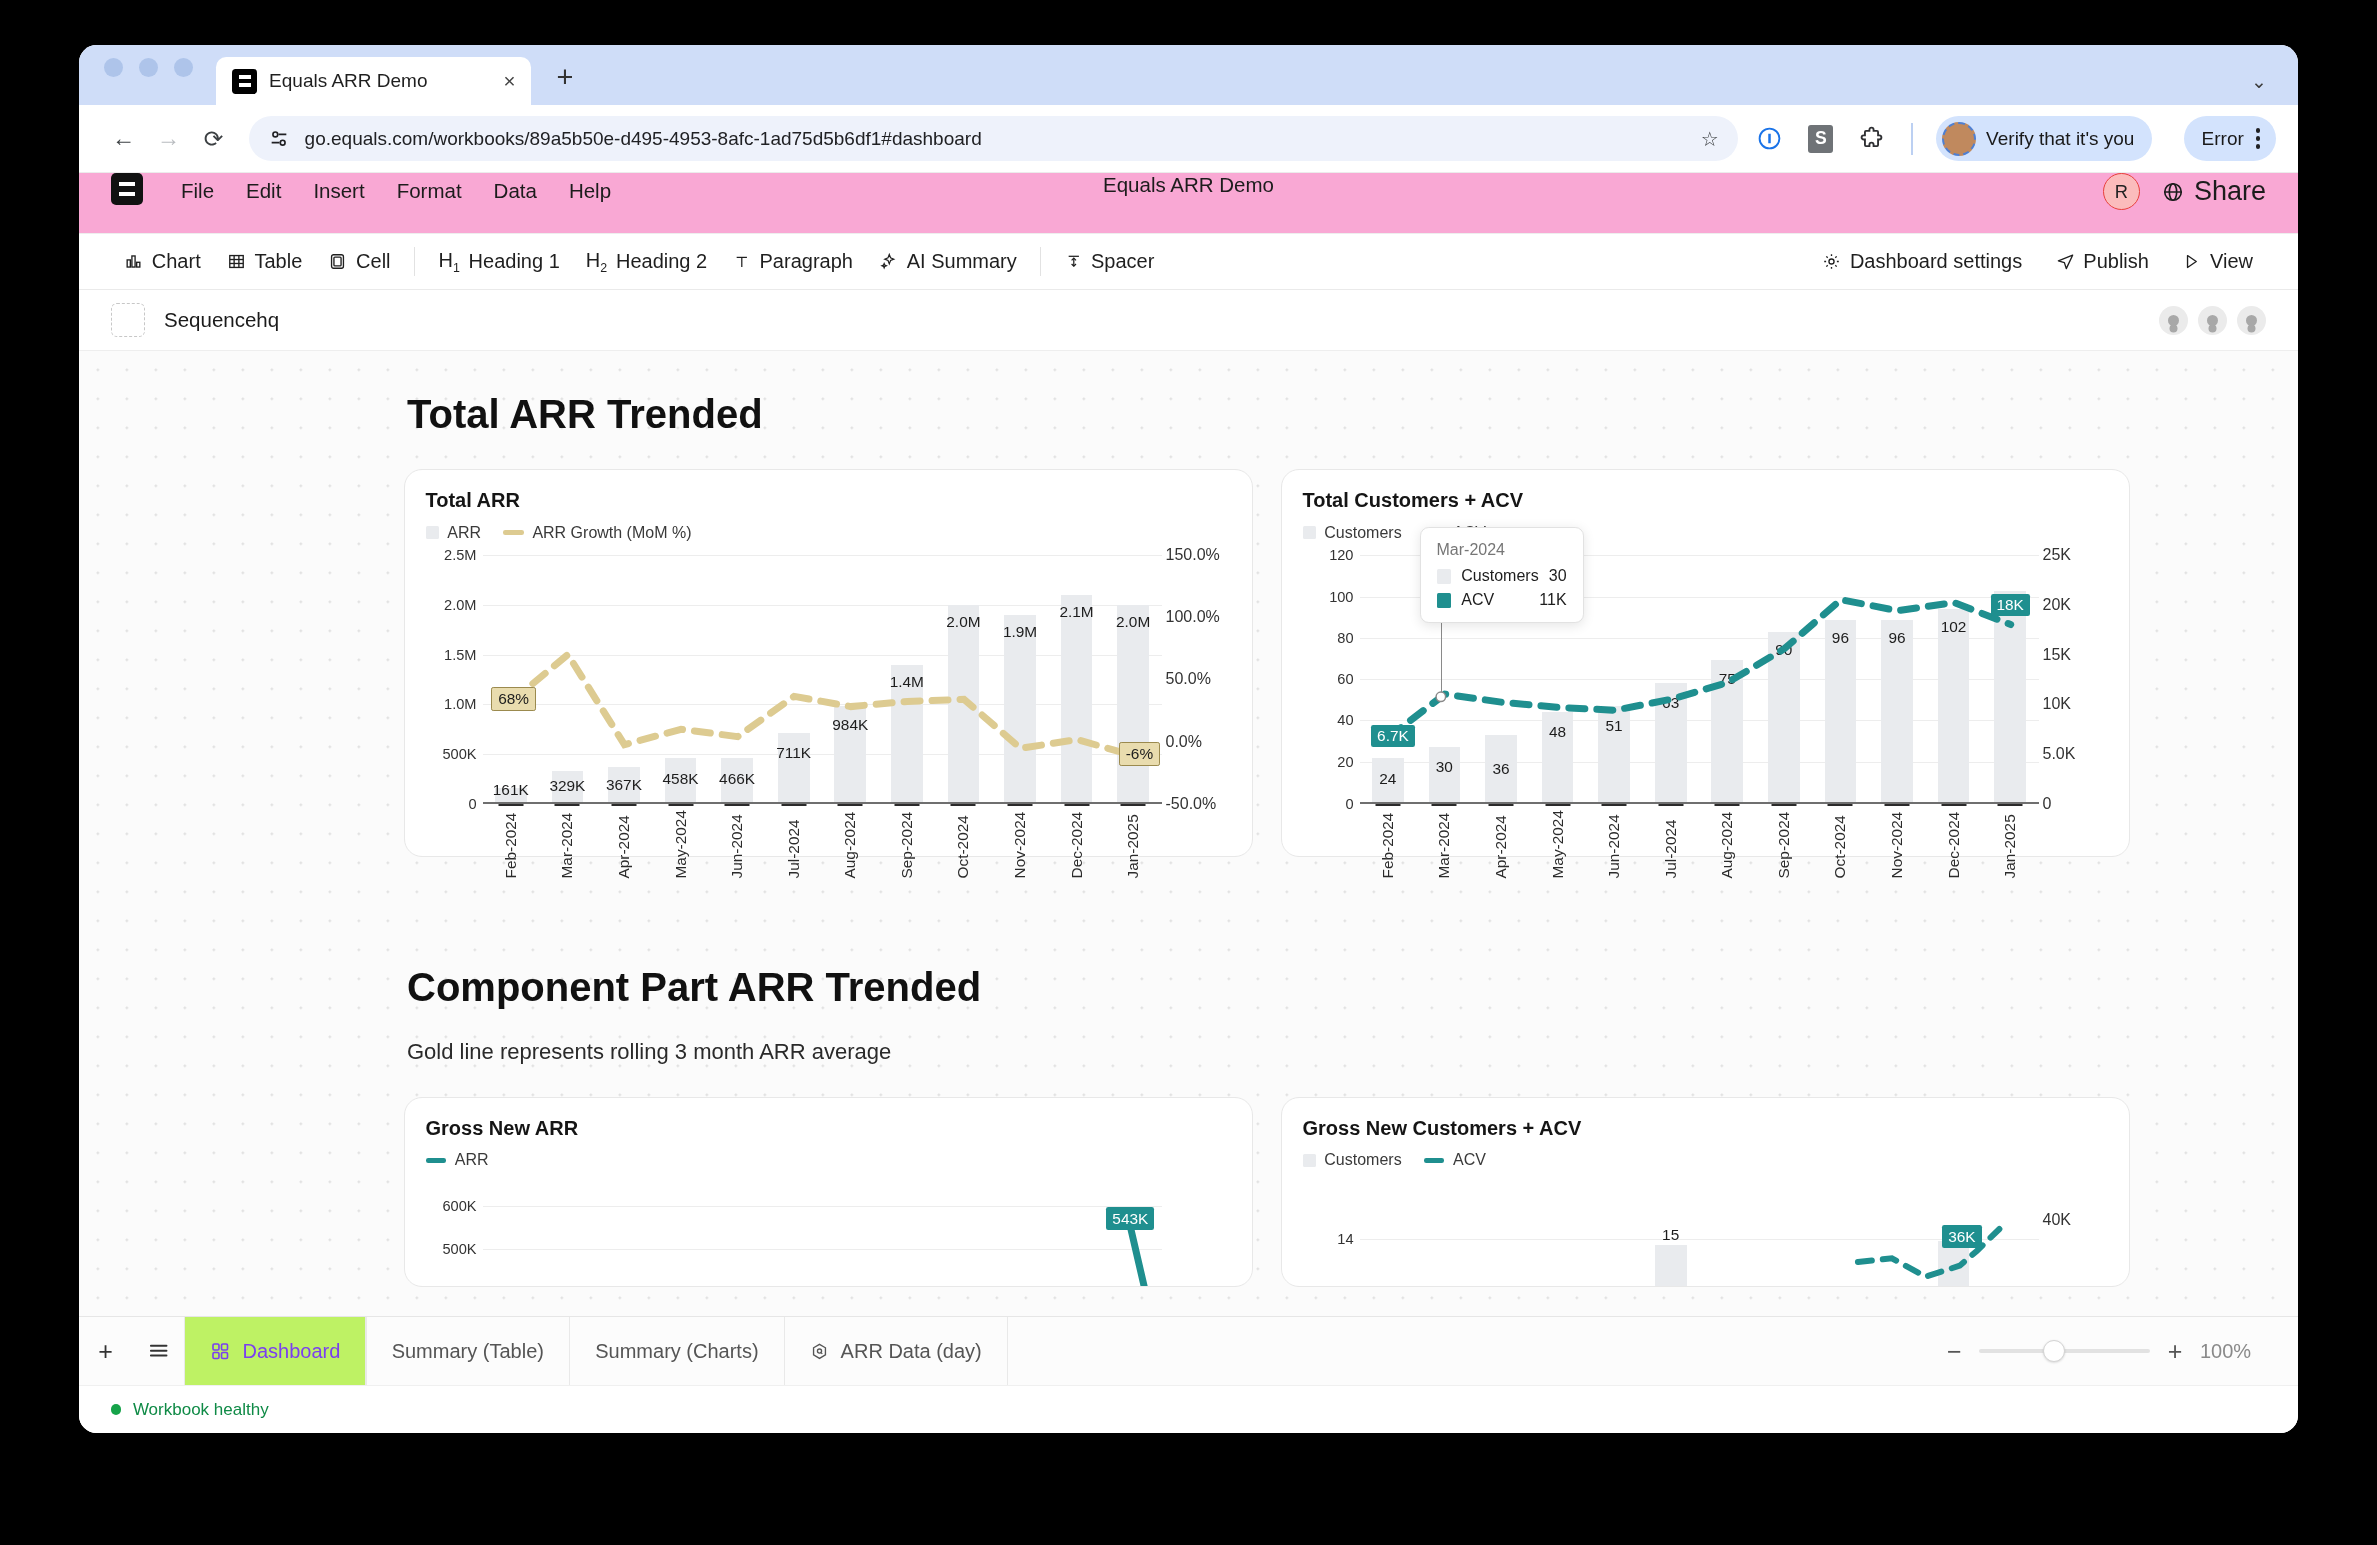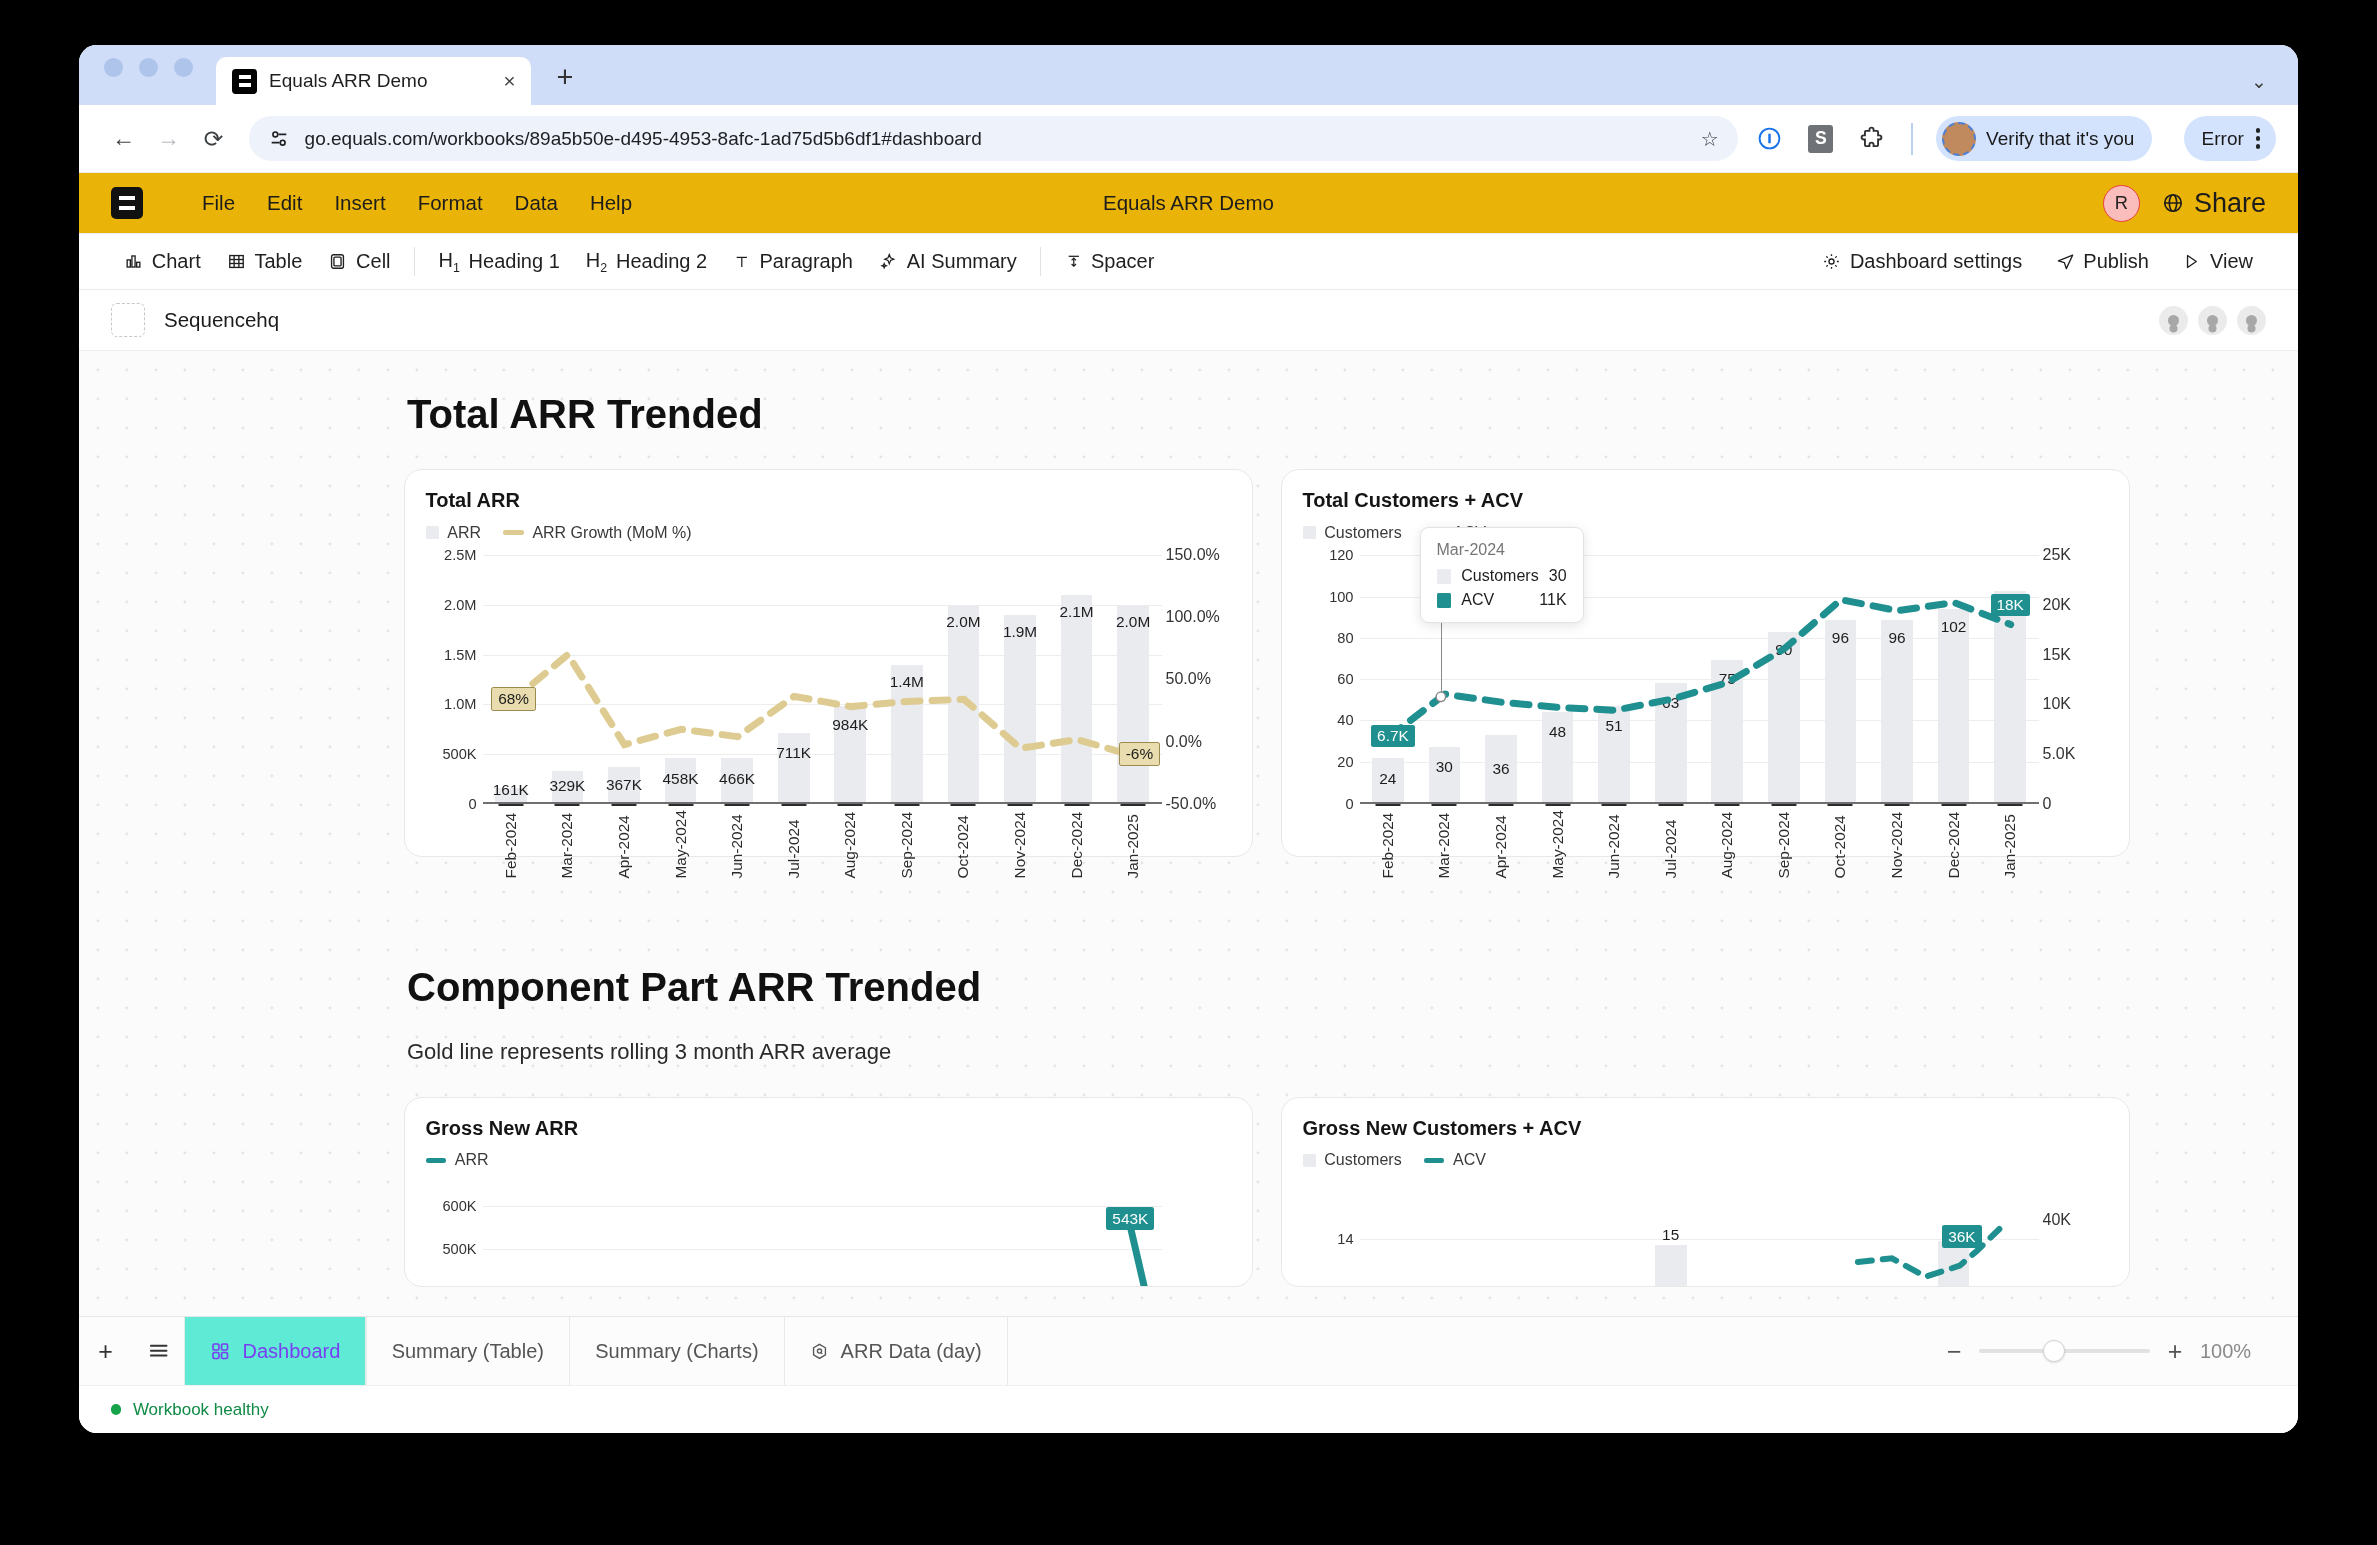--- a/index.html
+++ b/index.html
@@ -76,22 +76,22 @@
   .verify-txt { font-size: 19px; color: #1a1a1a; white-space: nowrap; }
   .errchip { display: flex; align-items: center; gap: 7.3px; height: 45px;
     background: #d3e3fd; border-radius: 23px; padding: 0 11.7px 0 17.6px;
     margin-left: 13px; cursor: pointer; }
   .err-txt { font-size: 19px; color: #1a1a1a; }
   .kebab { display: flex; flex-direction: column; gap: 3.7px; padding: 0 4.4px; }
   .kebab i { width: 4.4px; height: 4.4px; border-radius: 50%; background: #202124; display: block; }
 
   
   .appbar {
-    height: 61px; background: #eab308; display: flex; align-items: center;
-    padding: 0 32px; border-top: 0.7px solid #ececec; position: relative; gap: 21px;
+    height: 61px; background: #f9a8d4; display: flex; align-items: flex-start;
+    padding: 0 32px; border-top: 0.7px solid #ececec; position: relative;
   }
   .applogo { width: 32px; height: 32px; background: #111; border-radius: 5.1px;
     display: flex; flex-direction: column; justify-content: center;
     align-items: center; gap: 5.1px; flex: none; cursor: pointer; }
   .applogo i { width: 16px; height: 4.4px; background: #fff; display: block; }
   .menu { display: flex; gap: 0; margin-left: 22px; }
   .menu span { font-size: 20.5px; color: #1c1c1c; padding: 5.9px 16px; cursor: pointer; }
   .app-title { position: absolute; left: 50%; transform: translateX(-50%);
     font-size: 20.5px; color: #1c1c1c; }
   .appbar-right { margin-left: auto; display: flex; align-items: center; gap: 22px; }
@@ -199,21 +199,21 @@
     display: flex; align-items: stretch; flex: none;
   }
   .tb-ico { width: 53px; display: flex; align-items: center; justify-content: center;
     font-size: 25px; color: #333; cursor: pointer; }
   .sheet-tab {
     display: flex; align-items: center; gap: 11.7px; padding: 0 25px;
     font-size: 20px; color: #555; border-right: 0.7px solid #e9e9e9;
     border-left: 0.7px solid #e9e9e9; margin-left: -0.7px; cursor: pointer;
     white-space: nowrap;
   }
-  .sheet-tab.active { background: #5eead4; color: #7a3ff0; }
+  .sheet-tab.active { background: #bef264; color: #7a3ff0; }
   .tabbar-right { margin-left: auto; display: flex; align-items: center;
     gap: 17.6px; padding-right: 32px; }
   .zm { font-size: 25px; color: #555; cursor: pointer; font-weight: 300; }
   .slider { width: 171px; height: 4.4px; background: #e2e2e2; border-radius: 2.2px;
     position: relative; cursor: pointer; }
   .knob { position: absolute; left: 44%; top: 50%; transform: translate(-50%,-50%);
     width: 22px; height: 22px; border-radius: 50%; background: #fff;
     border: 1.1px solid #d4d4d4; box-shadow: 0 0.7px 2.2px rgba(0,0,0,.15); }
   .zoomval { font-size: 20px; color: #8a8a8a; min-width: 66px; }
 

